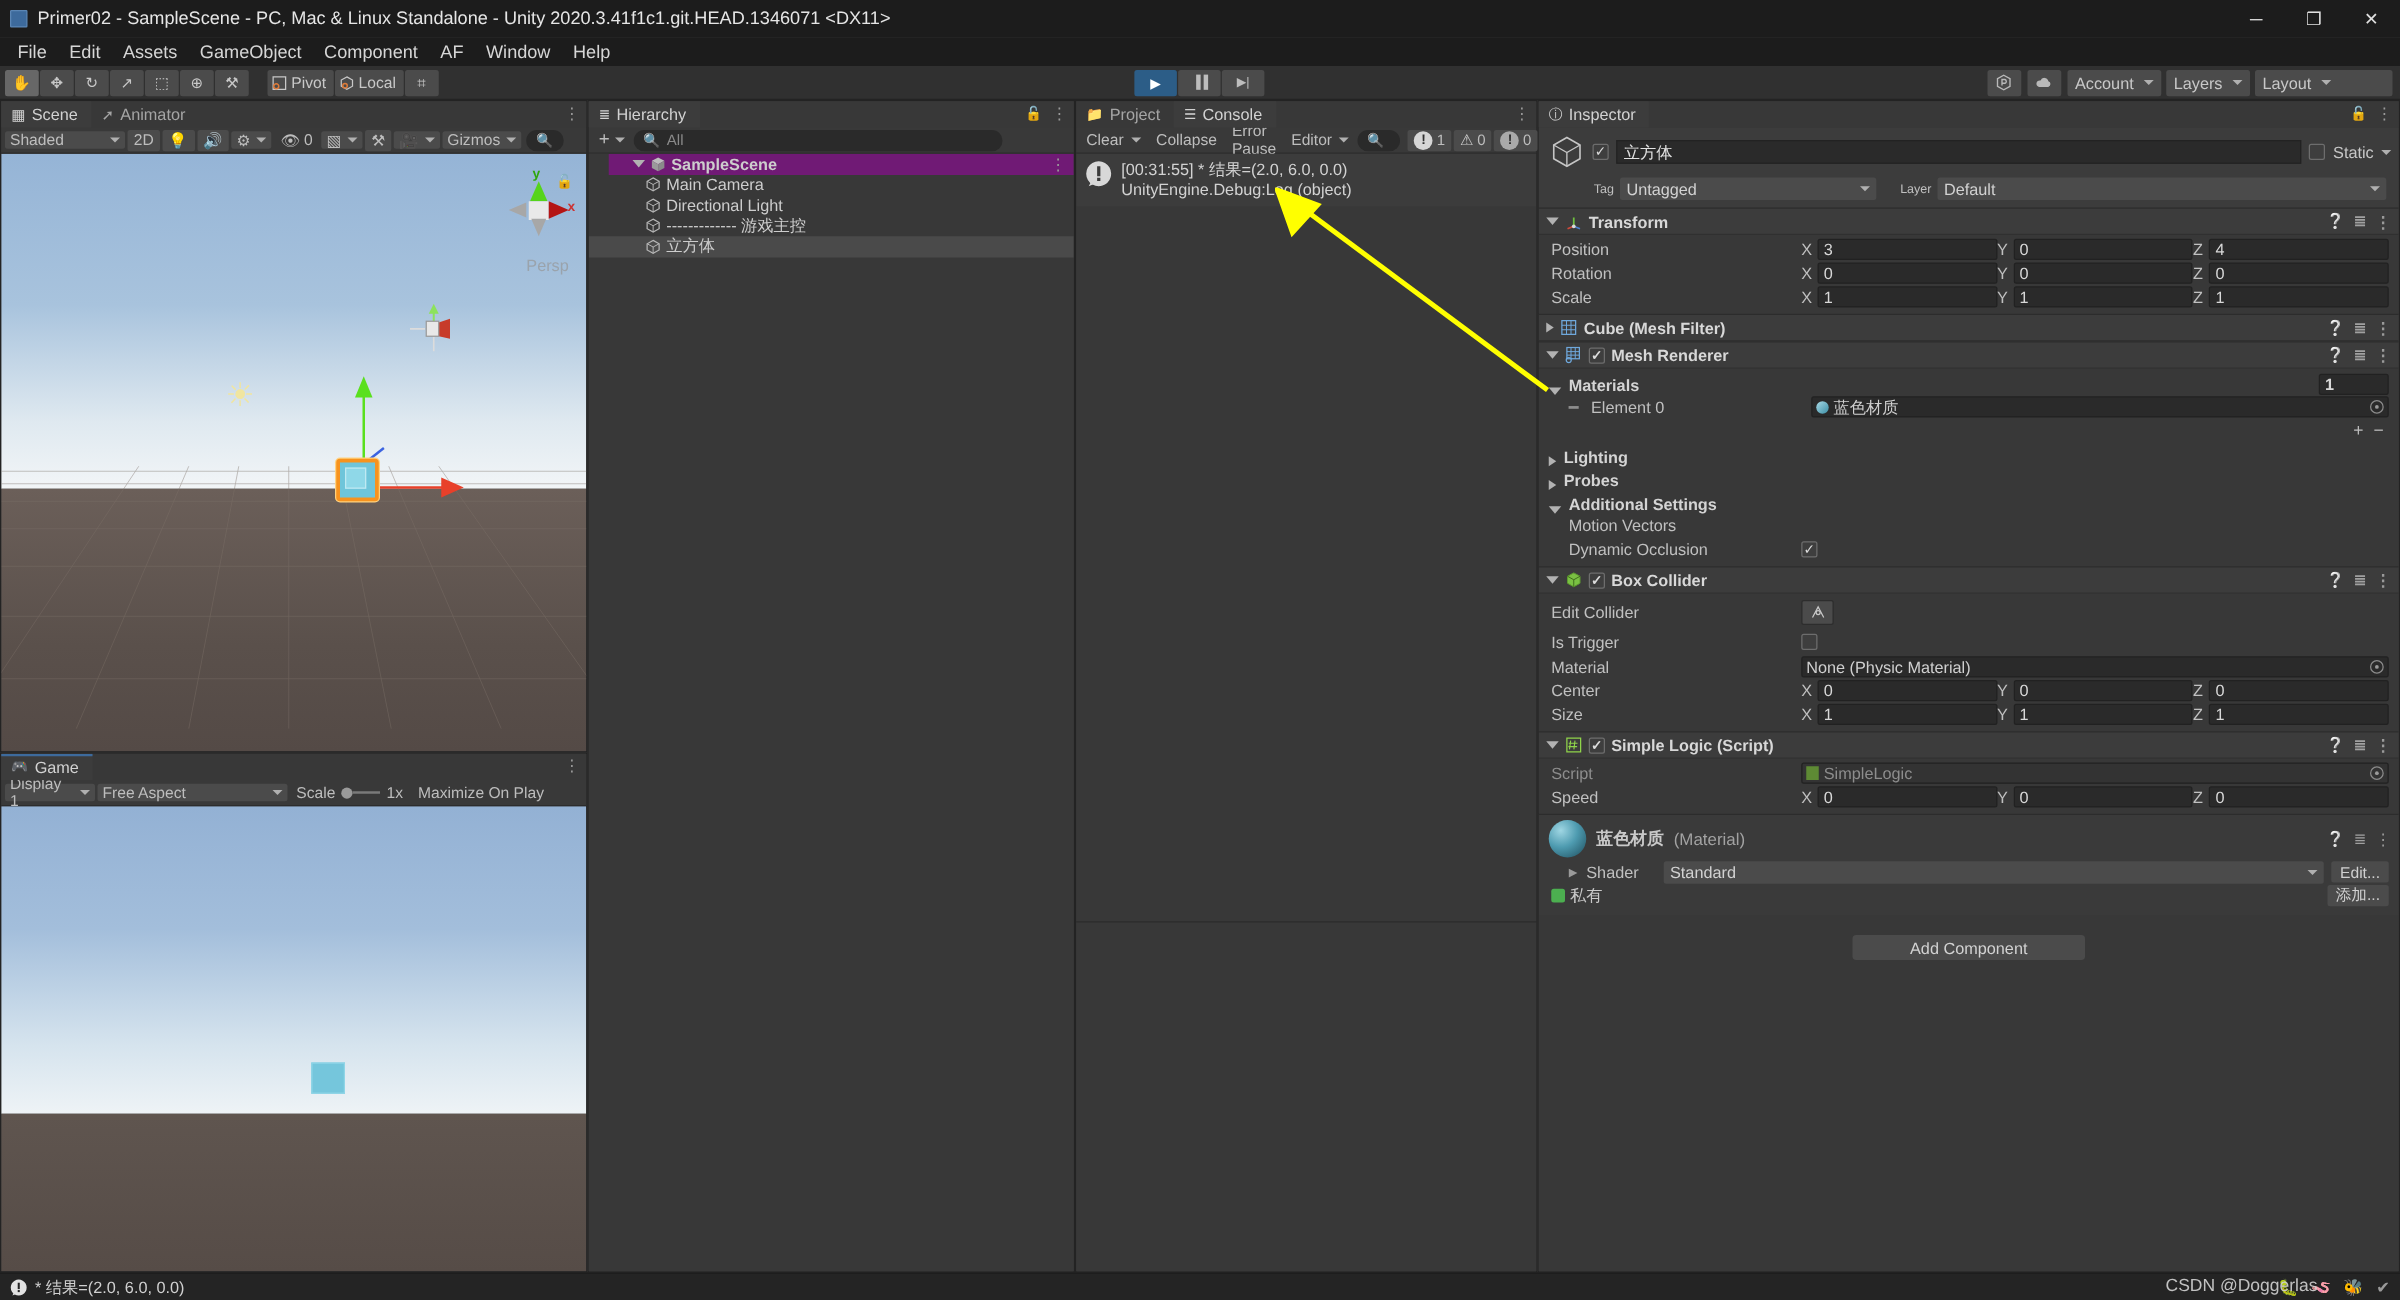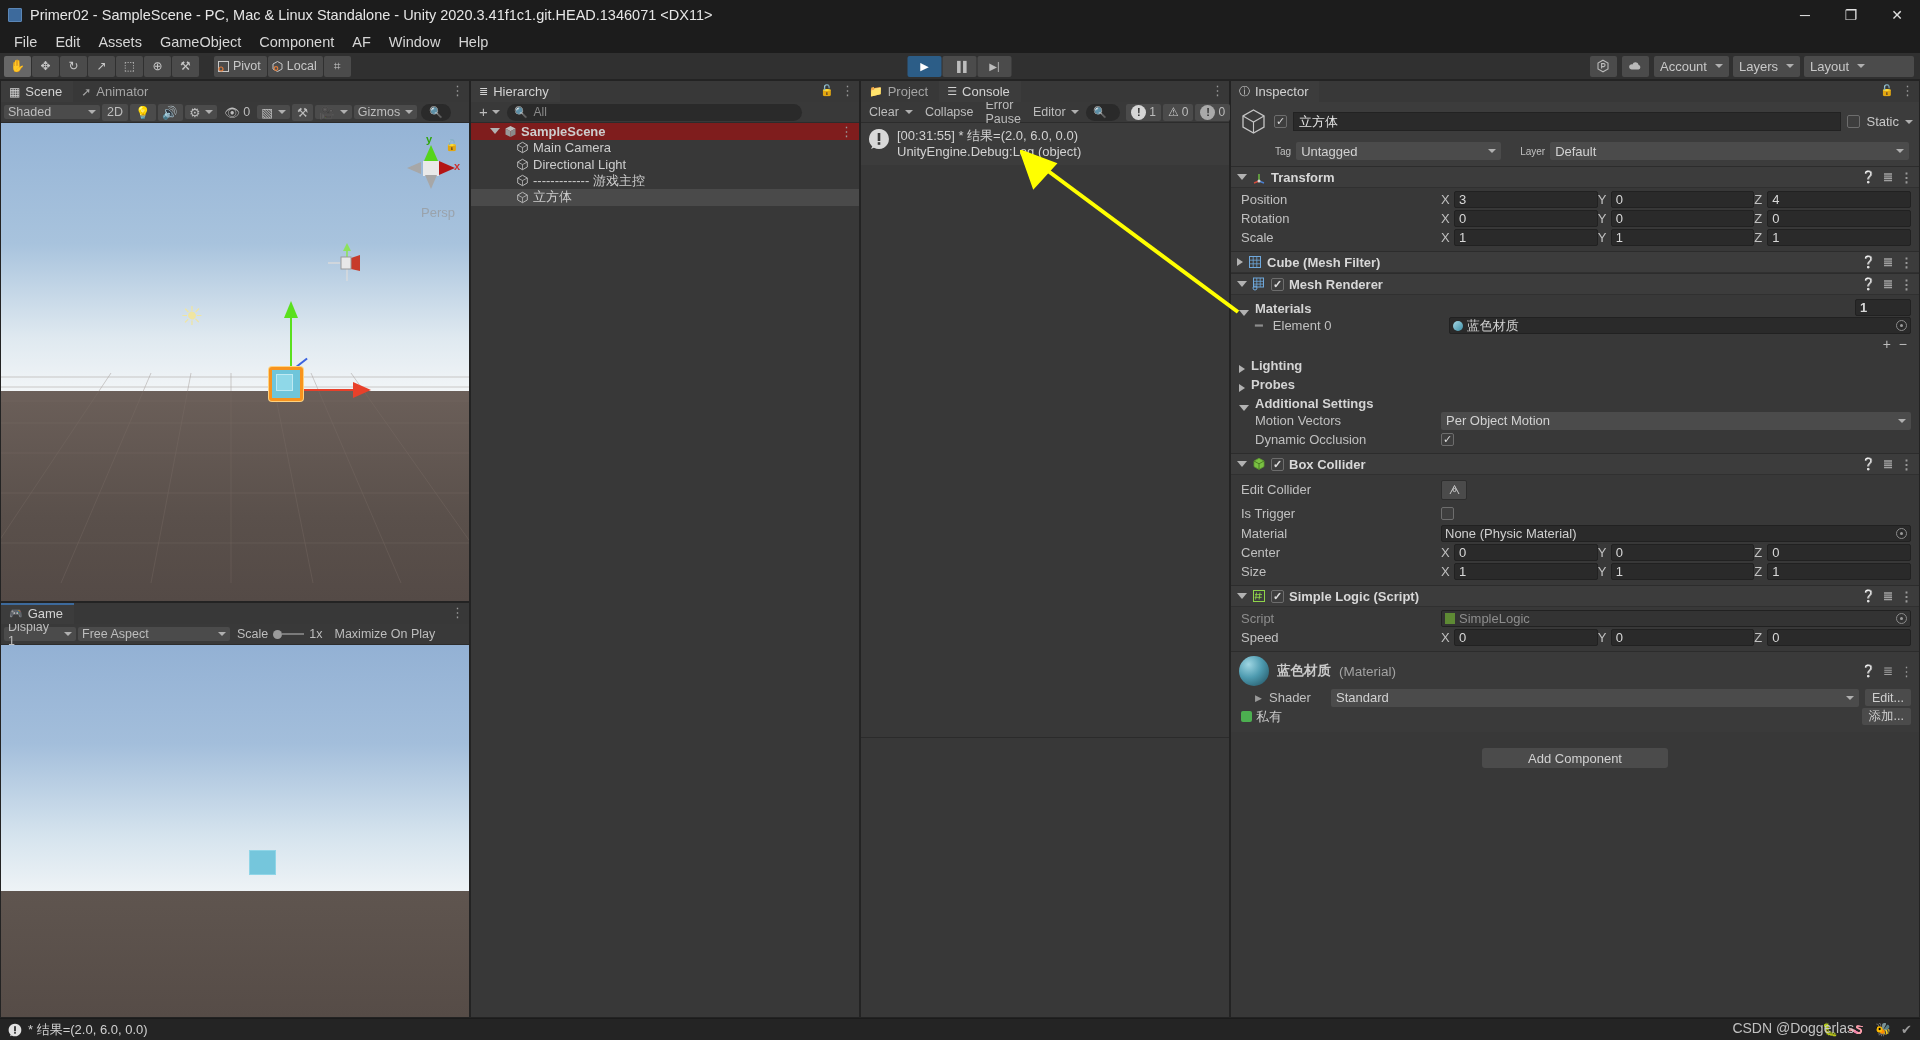--- a/index.html
+++ b/index.html
@@ -158,21 +158,21 @@
   .hi-search {
     height: 17px; flex: 1 1 auto; background: #2a2a2a; border-radius: 9px;
     display: flex; align-items: center; padding: 0 8px; gap: 5px;
     color: #8a8a8a; font-size: 12px; margin-right: 4px; max-width: 295px;
   }
   .hi-body { flex: 1 1 auto; overflow: hidden; background: #383838; }
   .hrow {
     height: 16.5px; display: flex; align-items: center; gap: 4px;
     font-size: 13px; color: #cdcdcd; padding-right: 6px; position: relative;
   }
-  .hrow.scene { background: #7f1d1d; }
+  .hrow.scene { background: #701a75; margin-left: 16px; }
   .hrow.selected { background: #4a4a4a; }
   .hrow .tri { width: 0; height: 0; border-top: 4px solid transparent; border-bottom: 4px solid transparent; border-left: 6px solid #b2b2b2; }
   .hrow .tri.open { border-left: 5px solid transparent; border-right: 5px solid transparent; border-top: 6px solid #b2b2b2; border-bottom: none; }
   .cubeicon { width: 13px; height: 13px; flex: 0 0 13px; }
 
   
   .con-body { flex: 1 1 auto; background: #383838; overflow: hidden; }
   .con-entry { display: flex; gap: 7px; padding: 5px 6px 5px 7px; background: #3c3c3c; }
   .con-entry .txt { font-size: 13px; color: #d2d2d2; line-height: 1.22; }
   .con-lower { height: 280px; background: #383838; border-top: 1px solid #2b2b2b; }
@@ -827,24 +827,20 @@
             <div class="foldrow">
               <span class="ftri closed"></span>
               <span>Probes</span>
             </div>
             <div class="foldrow">
               <span class="ftri"></span>
               <span>Additional Settings</span>
             </div>
             <div class="prop-row">
               <span class="prop-label ind">Motion Vectors</span>
-              <span class="dropdown" style="flex:1 1 auto;margin-right:8px">
-                <span>Per Object Motion</span>
-                <span class="caret"></span>
-              </span>
             </div>
             <div class="prop-row">
               <span class="prop-label ind">Dynamic Occlusion</span>
               <span class="chk">✓</span>
             </div>
           </div>
 
           <div class="comp-header">
             <span class="foldout"></span>
             <svg width="14" height="14" viewBox="0 0 14 14">

